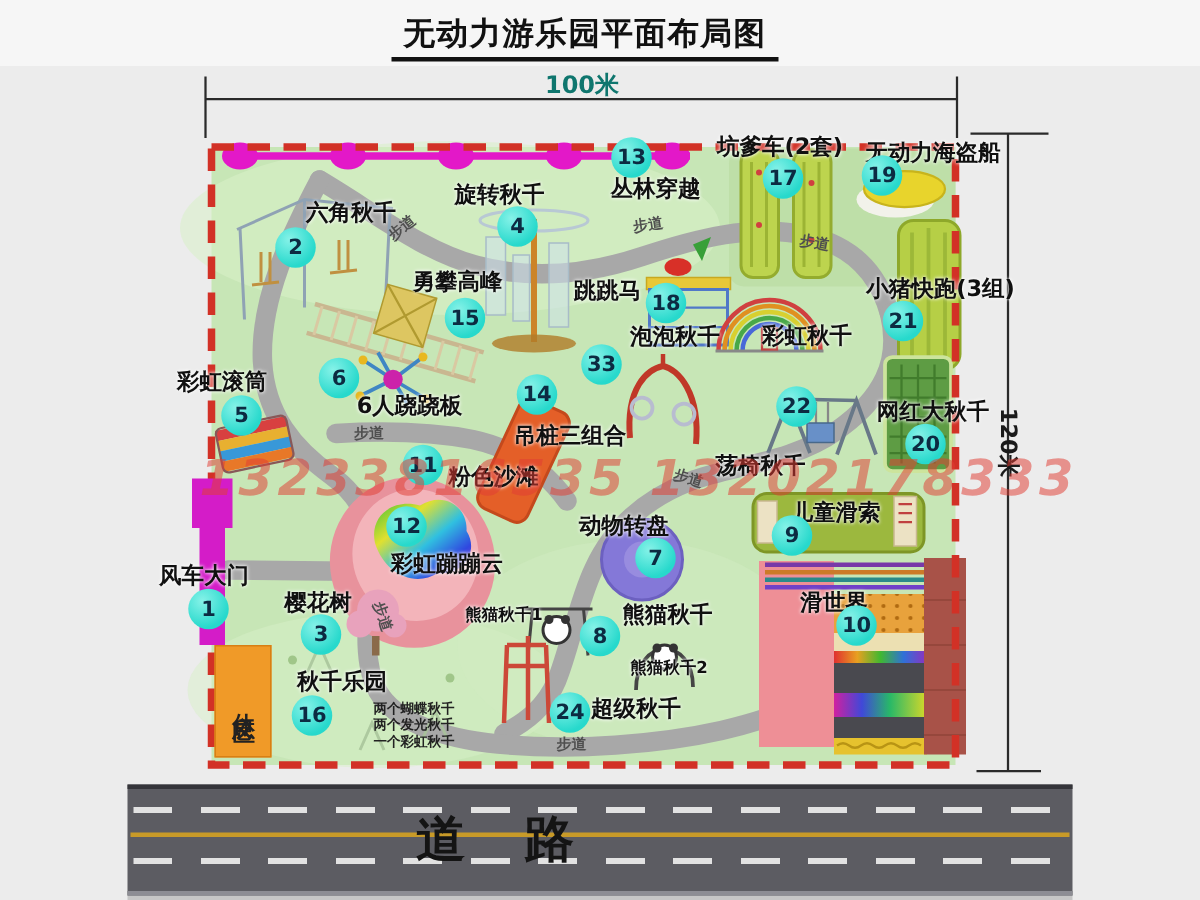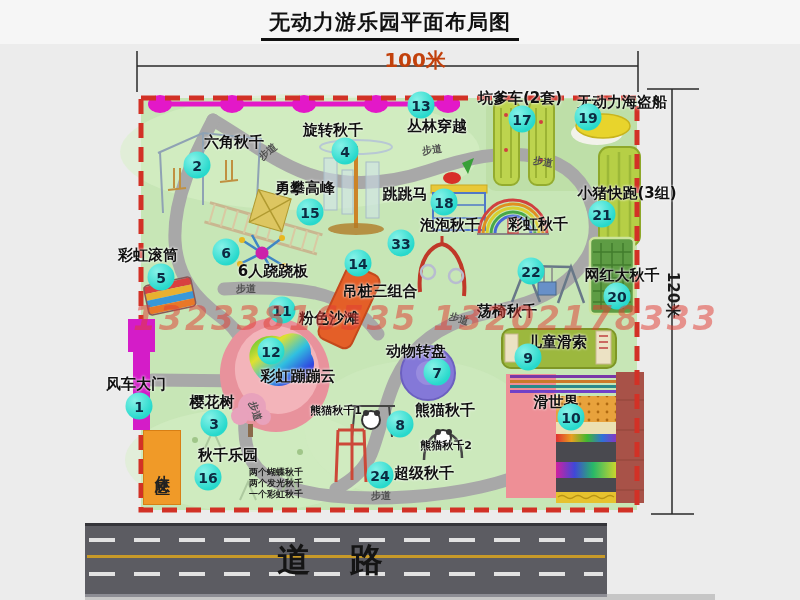--- a/index.html
+++ b/index.html
@@ -10,27 +10,27 @@
          color:#111;border-bottom:3px solid #111;padding:0 8px 2px;white-space:nowrap;letter-spacing:1px;}
   svg{position:absolute;left:0;top:0;}
   .lbl{position:absolute;transform:translate(-50%,-50%);font-size:15px;font-weight:bold;color:#101010;
        white-space:nowrap;z-index:10;text-shadow:0 0 3px rgba(255,255,255,.85),0 0 2px rgba(255,255,255,.85);}
   .sm{font-size:11px;}
   .walk{position:absolute;transform:translate(-50%,-50%);font-size:10px;font-weight:bold;color:#4f4f4f;
         z-index:9;white-space:nowrap;}
   .badge{position:absolute;transform:translate(-50%,-50%);width:27px;height:27px;border-radius:50%;
          background:radial-gradient(circle at 35% 30%,#86f2e8,#27d9cc 70%);color:#0c2b42;z-index:11;
          display:flex;align-items:center;justify-content:center;font-size:14px;font-weight:bold;}
-  #dimw{position:absolute;left:388px;top:47px;transform:translateX(-50%);font-size:20px;font-weight:bold;color:#c2410c;z-index:10;margin-left:27px;}
+  #dimw{position:absolute;left:388px;top:47px;transform:translateX(-50%);font-size:16px;font-weight:bold;color:#0f766e;z-index:10;}
   #dimh{position:absolute;left:672px;top:295px;transform:translate(-50%,-50%) rotate(90deg);font-size:15px;font-weight:bold;color:#1a1a1a;z-index:10;white-space:nowrap;}
   #rest{position:absolute;left:143px;top:430px;width:36px;height:73px;background:#f09a28;border:1px solid #d87f14;
         z-index:8;display:flex;align-items:center;justify-content:center;}
   #rest span{writing-mode:vertical-rl;font-size:15px;font-weight:bold;color:#222;letter-spacing:3px;}
   .note{position:absolute;left:229px;font-size:9px;font-weight:bold;color:#222;z-index:10;white-space:nowrap;padding-left:20px;}
-  #road{position:absolute;left:85px;top:523px;width:522px;height:68px;background:#5c5c62;z-index:5;border-top:3px solid #35353a;border-bottom:3px solid #8d8d94;}
+  #road{position:absolute;left:85px;top:523px;width:630px;height:68px;background:#5c5c62;z-index:5;border-top:3px solid #35353a;border-bottom:3px solid #8d8d94;}
   .dash{position:absolute;left:4px;right:4px;height:4px;background:repeating-linear-gradient(90deg,#e2e2e2 0 26px,transparent 26px 45px);}
   #yline{position:absolute;left:2px;right:2px;top:29px;height:3px;background:#c89a28;}
   #roadlbl{position:absolute;left:252px;top:50%;transform:translate(-50%,-50%);font-size:33px;font-weight:bold;color:#141414;
            letter-spacing:14px;white-space:pre;}
   #understrip{position:absolute;left:85px;top:594px;width:630px;height:6px;background:#c6c6c6;z-index:4;}
   .wm{position:absolute;z-index:50;pointer-events:none;font-weight:bold;white-space:nowrap;}
   #wm1{left:258px;top:256px;font-size:45px;color:rgba(242,128,116,.46);letter-spacing:2px;text-shadow:0 0 2px rgba(255,255,255,.5);}
   #wm2{left:133px;top:299px;font-size:33px;color:rgba(224,62,52,.52);letter-spacing:3px;font-style:italic;}
 </style>
 </head>

